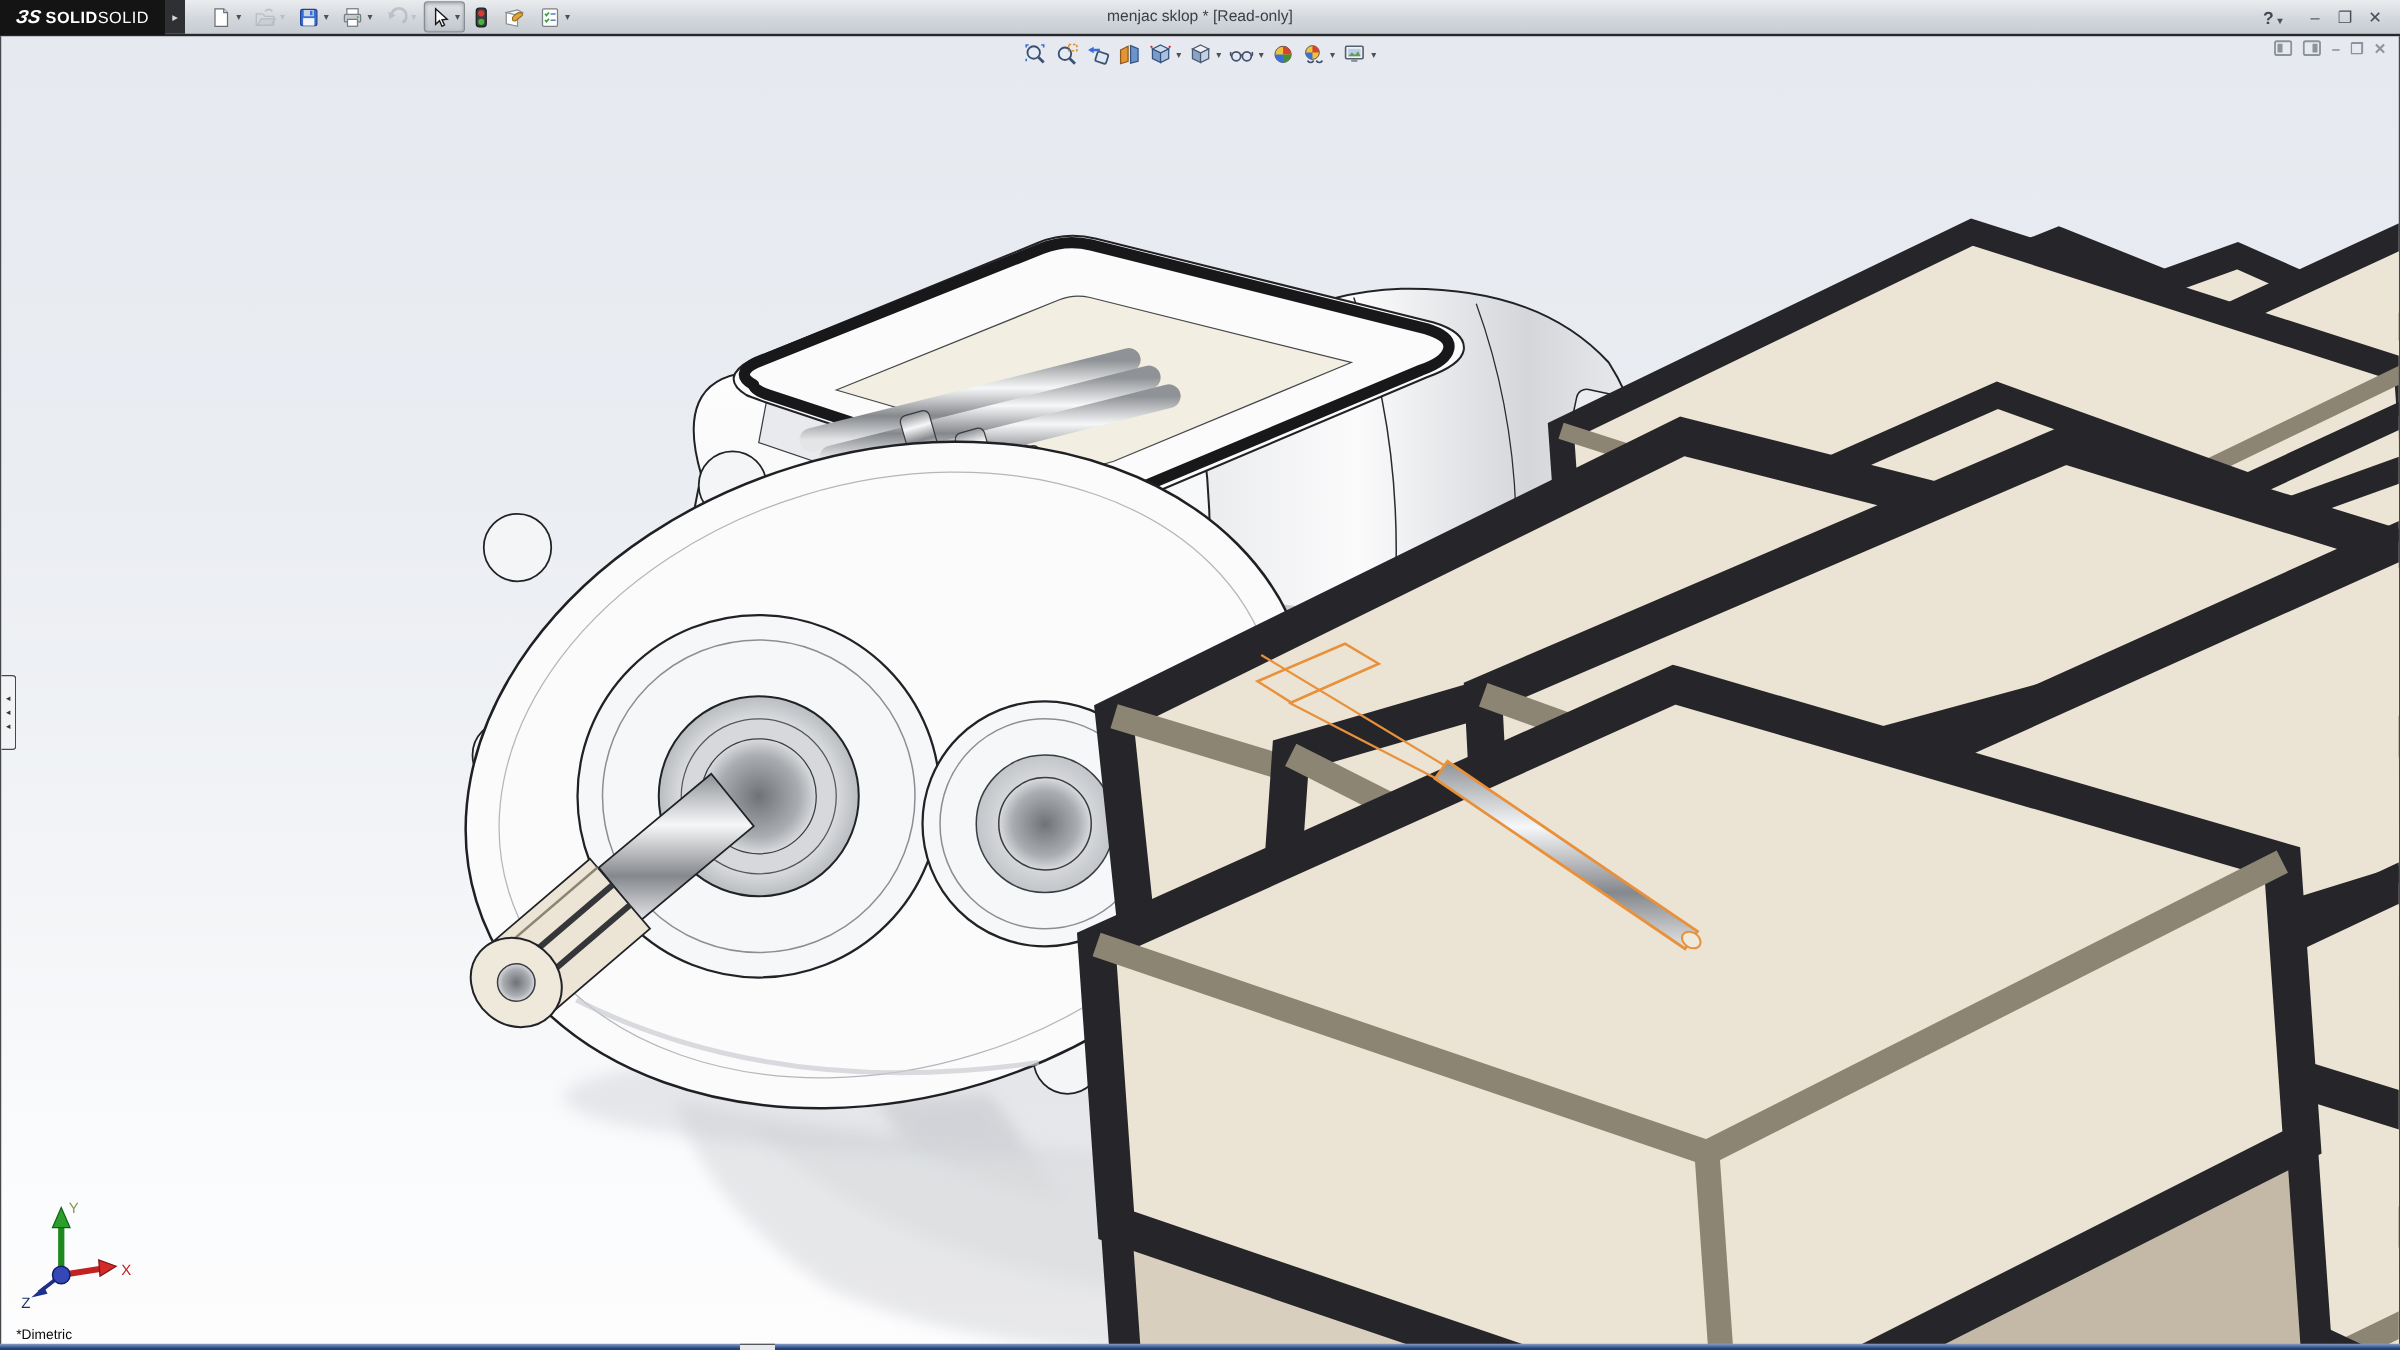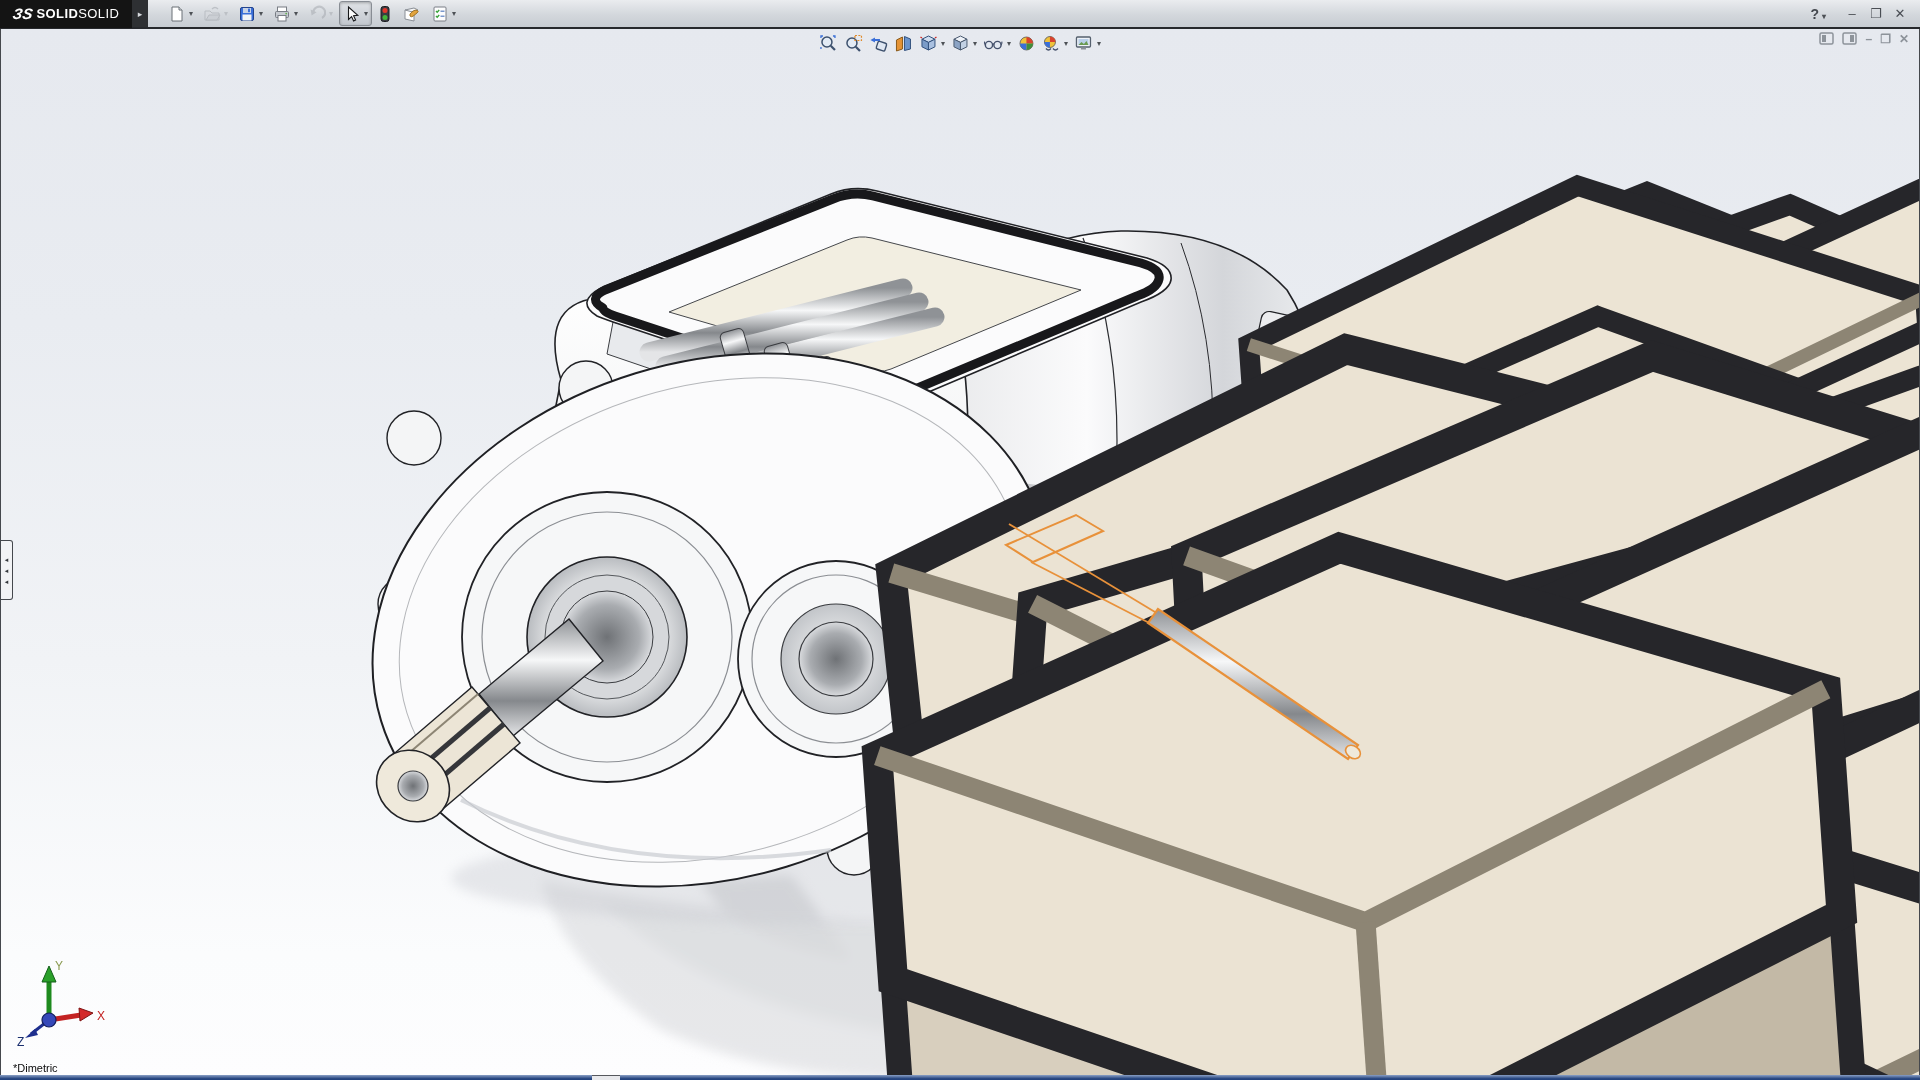--- a/index.html
+++ b/index.html
@@ -139,20 +139,21 @@
         <rect x="3" y="2" width="12" height="14" rx="1" fill="#fdfdfe" stroke="#7a7f86" stroke-width="1"></rect>
         <path d="M5 6 l1.2 1.3 L8.2 5" fill="none" stroke="#3aa33a" stroke-width="1.4"></path>
         <path d="M5 11 l1.2 1.3 L8.2 10" fill="none" stroke="#3aa33a" stroke-width="1.4"></path>
         <rect x="9.5" y="5.6" width="4" height="1.2" fill="#5a7fc0"></rect>
         <rect x="9.5" y="10.6" width="4" height="1.2" fill="#5a7fc0"></rect>
       </svg>
       <span class="dd">▾</span>
     </div>
   </div>
 
+  <div class="title-text">menjac sklop * [Read-only]</div>
 
   <div class="win-controls">
     <span class="help">
       <span>?</span>
       <span class="dd">▾</span>
     </span>
     <span class="wc">–</span>
     <span class="wc">❐</span>
     <span class="wc">✕</span>
   </div>

